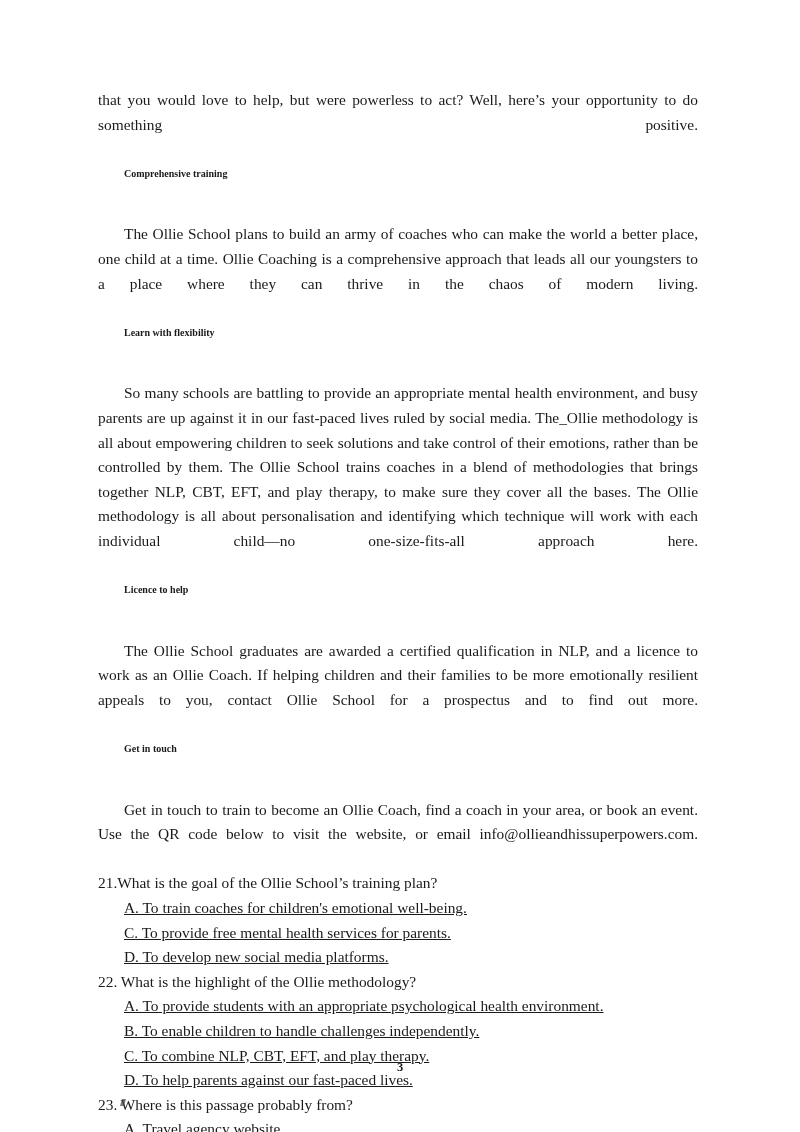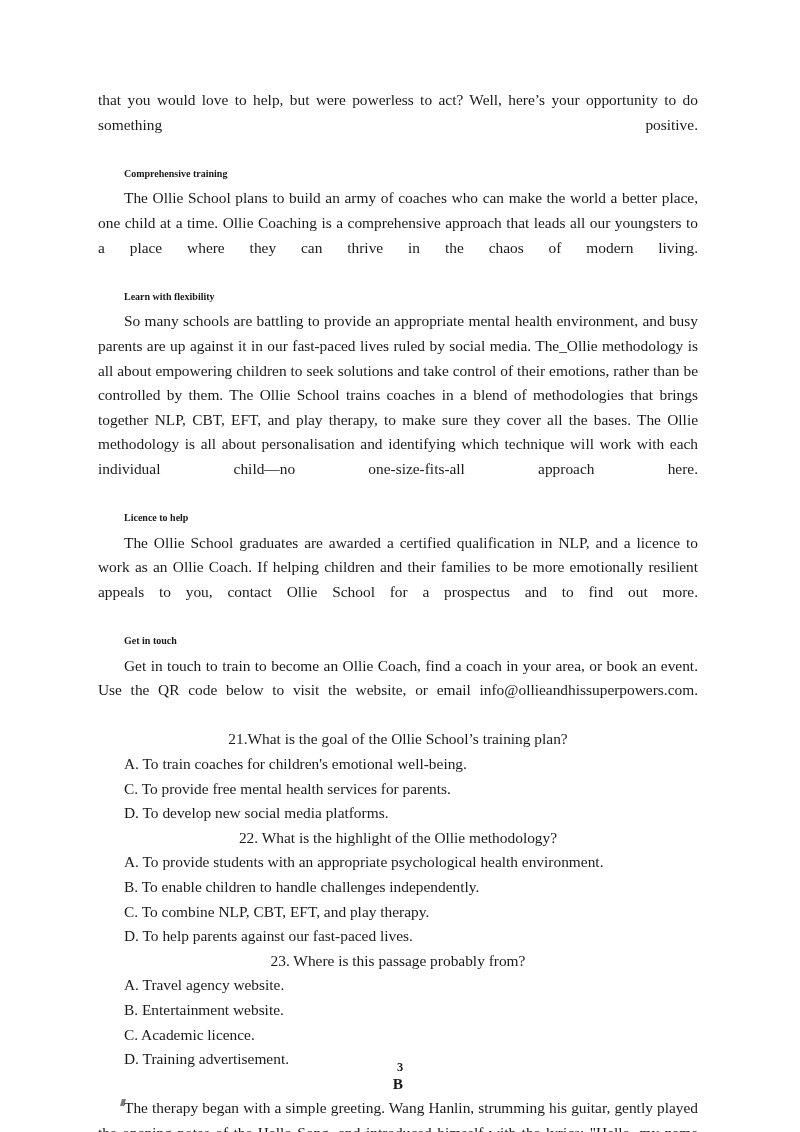--- a/index.html
+++ b/index.html
@@ -40,20 +40,21 @@
     text-align: justify;
     margin: 0;
   }
   p.body-para::after {
     content: "";
     display: inline-block;
     width: 100%;
   }
   p.indent {
     text-indent: 26px;
+    margin-top: 36px;
   }
 
   h2.section-heading {
     font-size: 10px;
     line-height: 24.6px;
     font-weight: bold;
     margin: 0;
     padding-left: 26px;
     text-align: left;
   }
@@ -63,33 +64,34 @@
     margin: 0;
     padding: 0;
     list-style: none;
   }
   .question {
     font-size: 15.4px;
     line-height: 24.6px;
   }
   .question-stem {
     display: block;
-    text-align: center;
+    text-align: left;
     white-space: pre;
   }
   .options {
     margin: 0;
     padding: 0;
     list-style: none;
   }
   .option {
     font-size: 15.4px;
     line-height: 24.6px;
     padding-left: 26px;
     text-align: left;
+    text-decoration: underline;
   }
 
   .part-label {
     font-size: 15.4px;
     line-height: 24.6px;
     font-weight: bold;
     text-align: center;
     margin: 0;
   }
 

